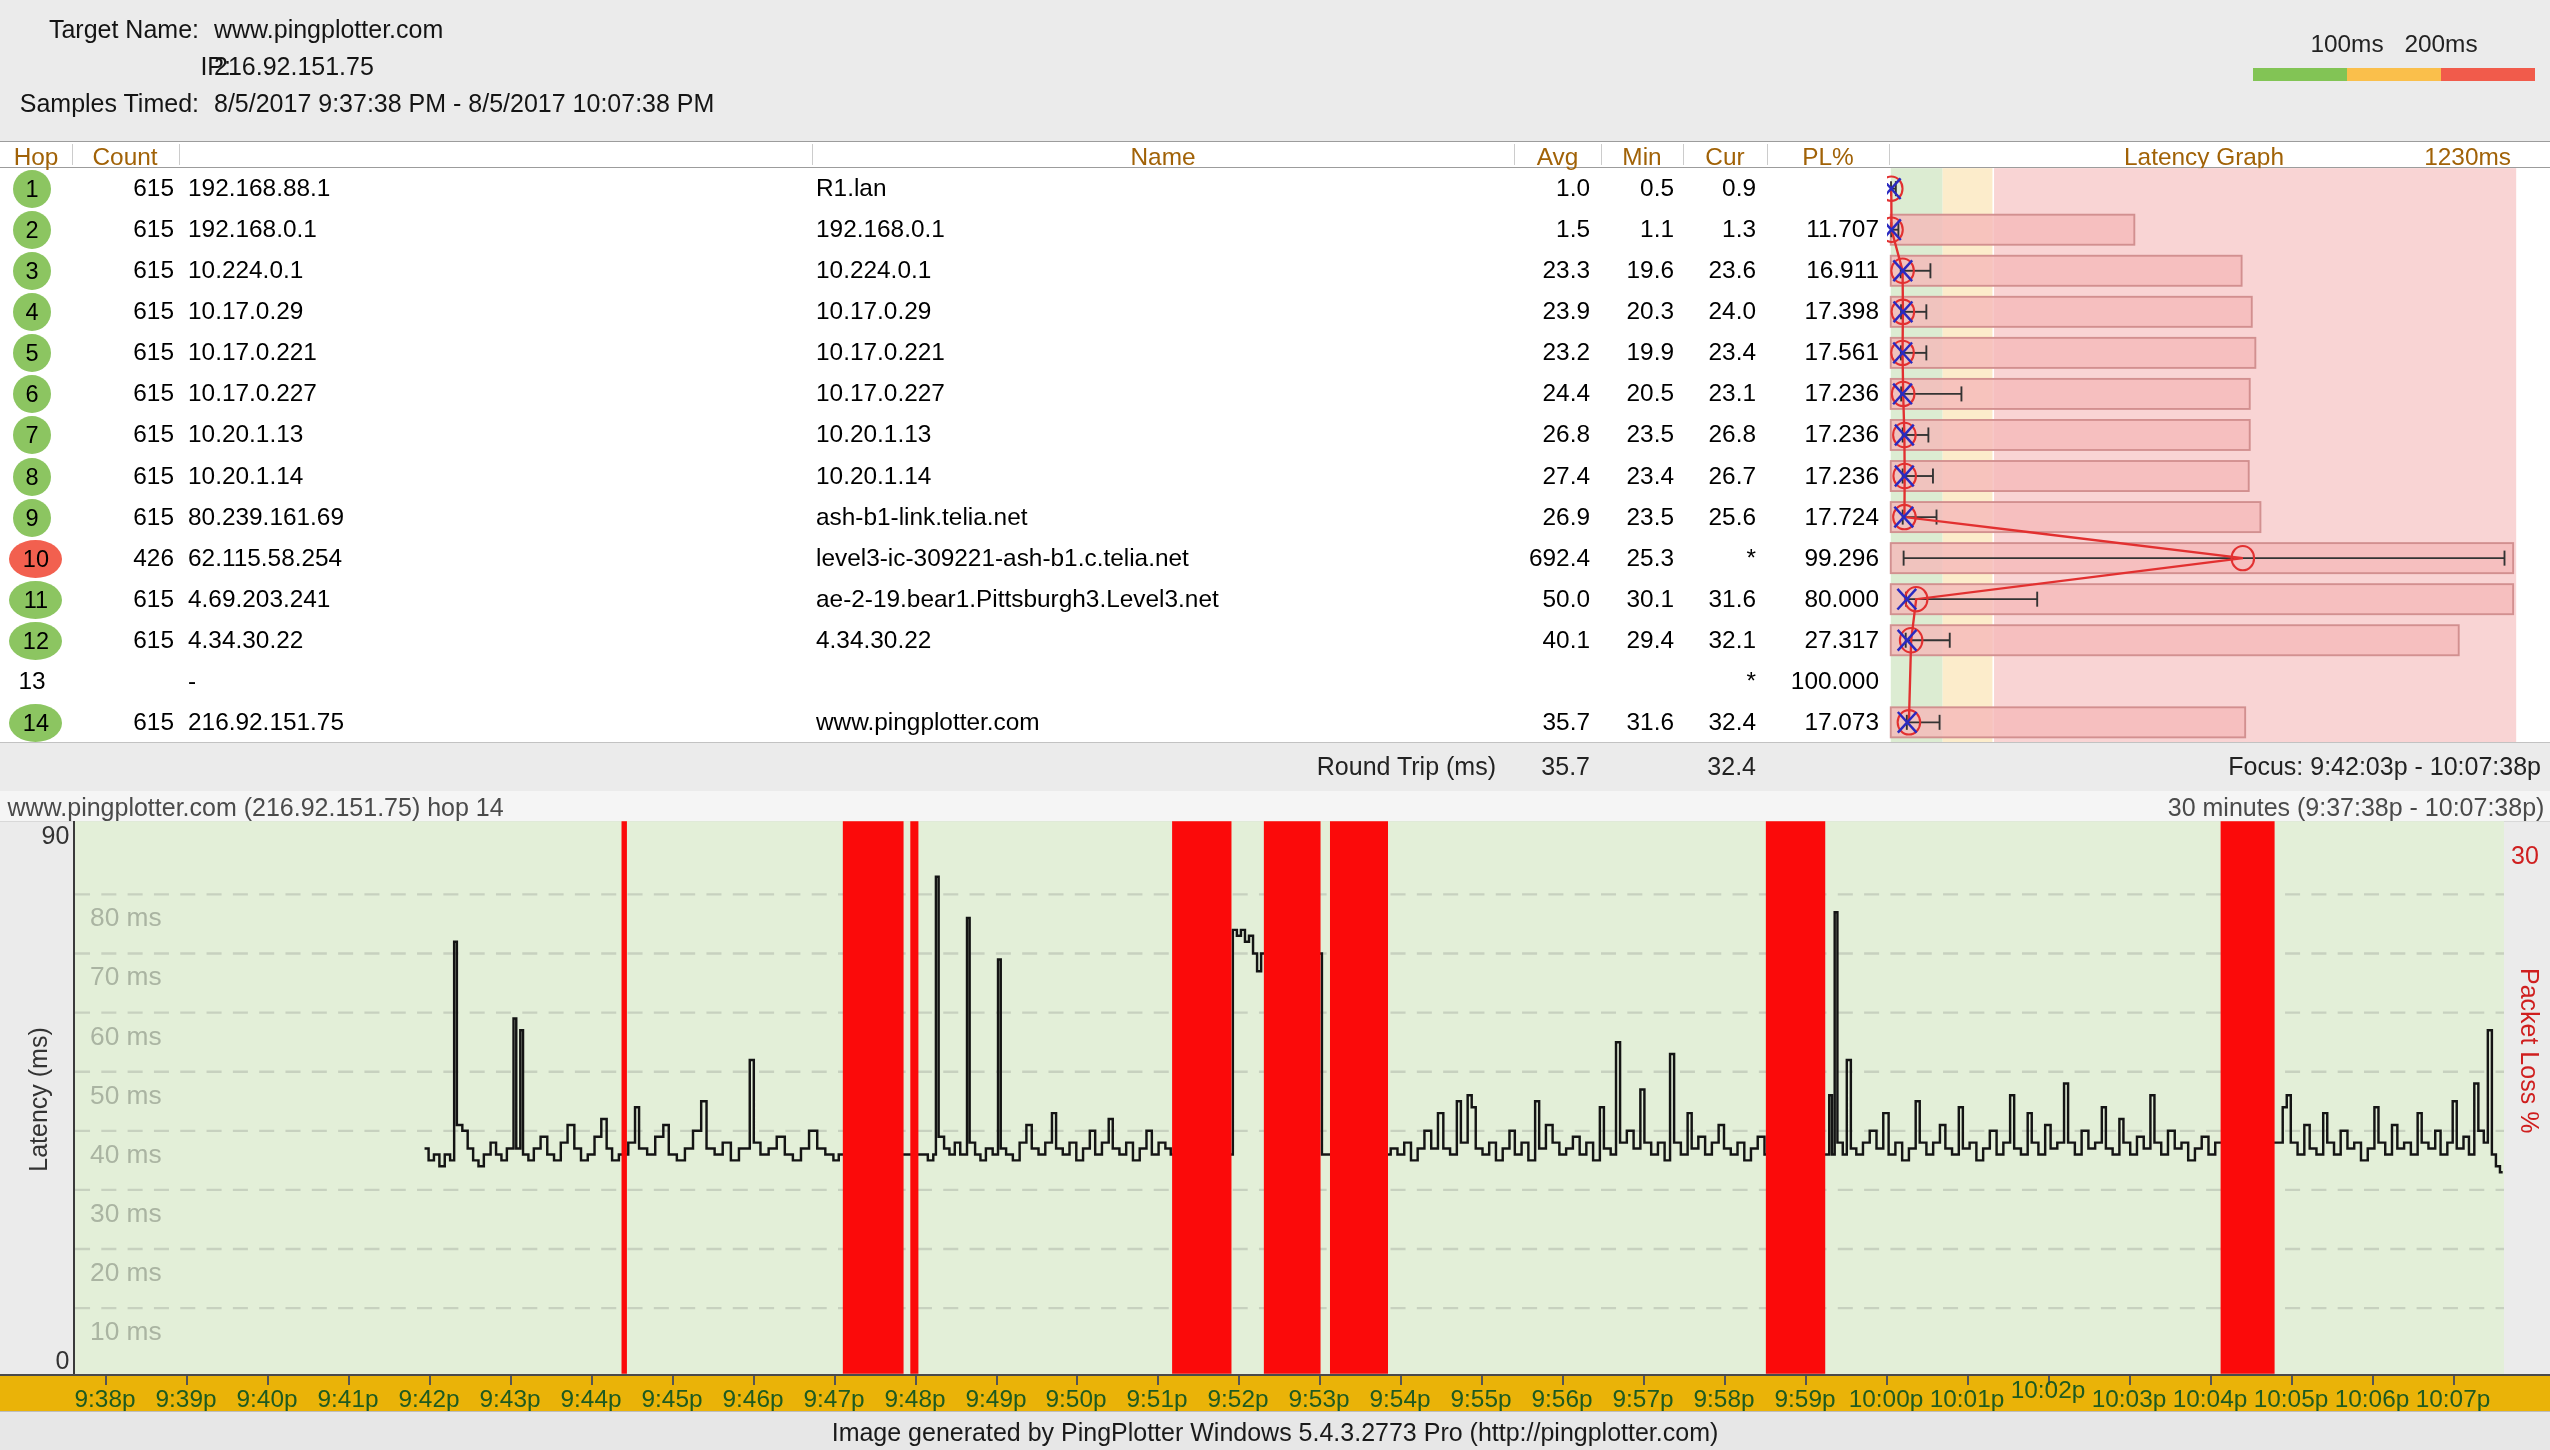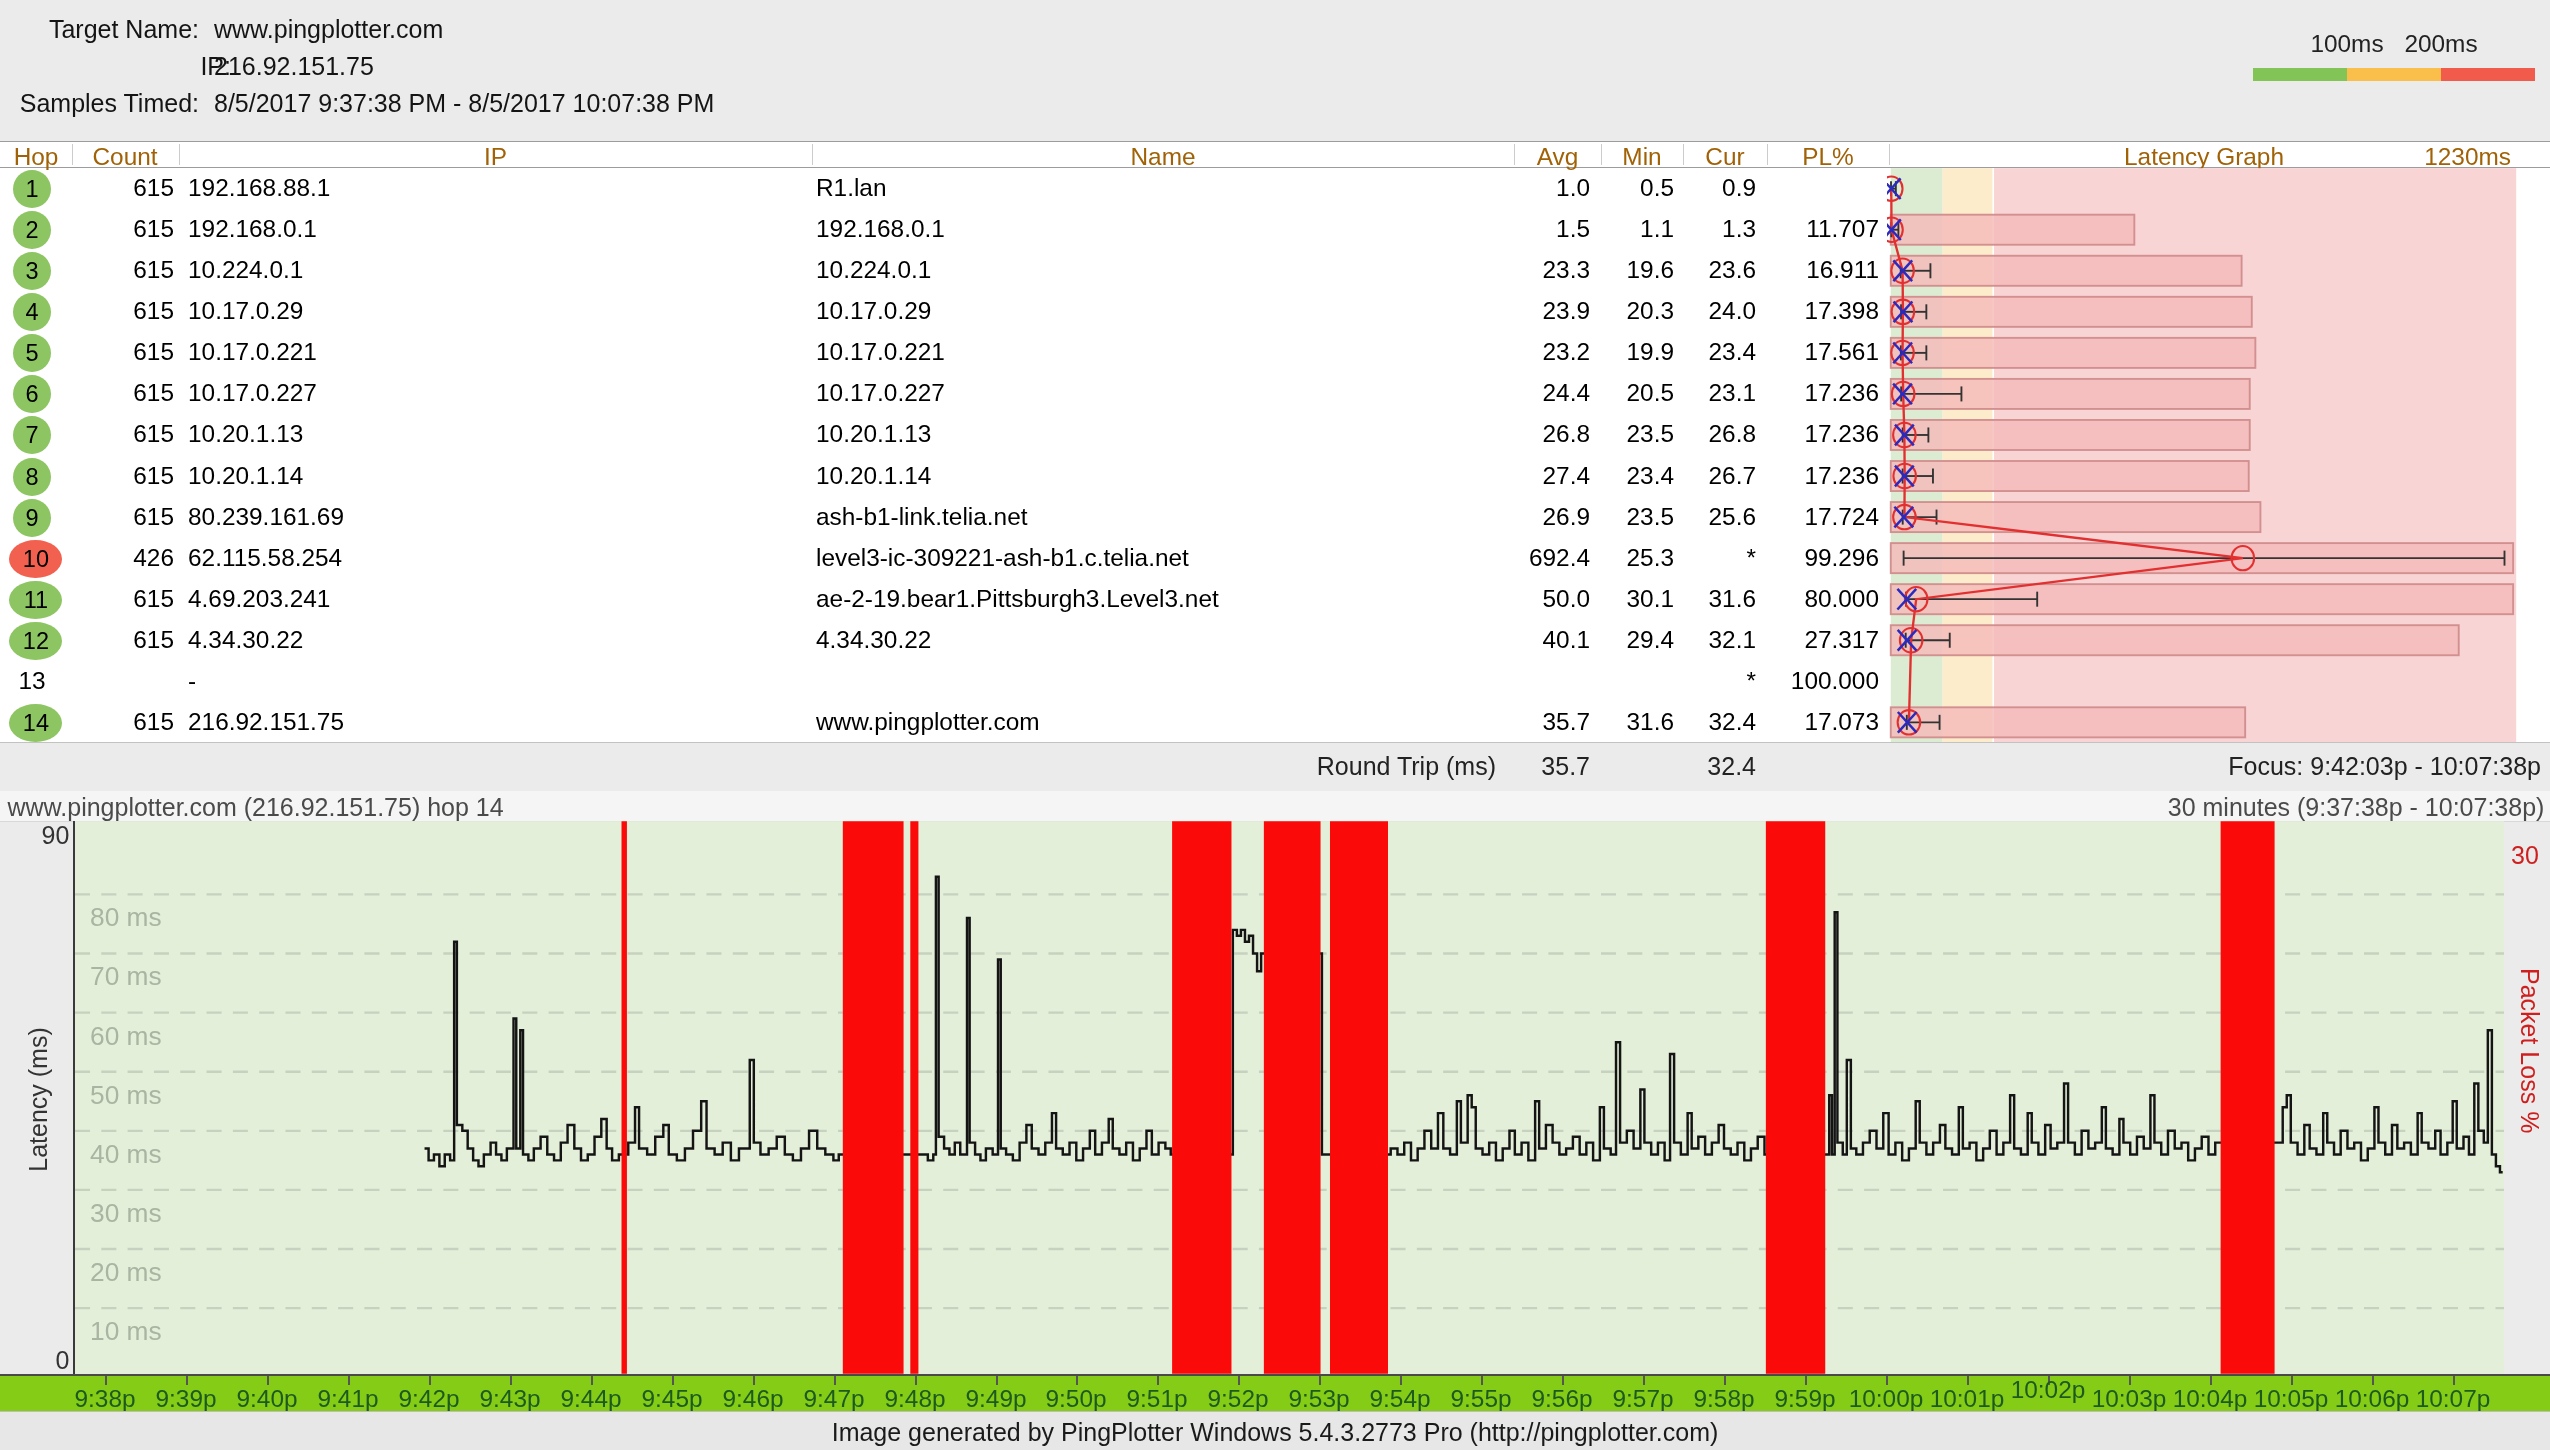--- a/index.html
+++ b/index.html
@@ -11,21 +11,21 @@
   .legend-lbl{font-size:24.4px;color:#222;text-align:center;}
   .table-bg{background:#ffffff;}
   .th{font-size:24.4px;color:#a16207;text-align:center;white-space:nowrap;}
   .cell{font-size:24.4px;color:#000;white-space:nowrap;}
   .r{text-align:right;}
   .sum-row{background:#ebebeb;border-top:1.9px solid #c2c2c2;border-bottom:1.9px solid #b5b5b5;}
   .sum-txt{font-size:25px;color:#222;white-space:nowrap;}
   .chart-band{background:#f5f5f5;border-bottom:0.9px solid #d8d8d8;}
   .chart-band-txt{font-size:25px;color:#4a4a4a;white-space:nowrap;}
   .axis-num{font-size:25px;color:#333;}
-  .time-strip{background:#84cc16;border-top:2.8px solid #4a4a4a;}
+  .time-strip{background:#eab308;border-top:2.8px solid #4a4a4a;}
   .time-lbl{font-size:24.4px;color:#1d5a20;white-space:nowrap;position:absolute;transform:translateX(-50%);}
   .tick{position:absolute;width:1.9px;height:9.4px;background:#555;top:0;}
   .red-axis{color:#cf1f1f;}
   .rot-left{transform:rotate(-90deg);transform-origin:center;}
   .footer{background:#e7e7e7;border-top:1.9px solid #bdbdbd;}
   .footer-txt{font-size:25px;color:#1a1a1a;text-align:center;}
   .hop-row{position:absolute;left:0;width:2550px;}
 </style>
 </head>
 <body>
@@ -45,21 +45,20 @@
     <div class="abs" style="left:2253px;top:68px;width:94px;height:13px;background:#82c455;"></div>
     <div class="abs" style="left:2347px;top:68px;width:94px;height:13px;background:#fabf4b;"></div>
     <div class="abs" style="left:2441px;top:68px;width:94px;height:13px;background:#f15b4b;"></div>
   </div>
 
   <div class="abs table-bg" style="left:0;top:141px;width:2550px;height:601px;border-top:1.9px solid #9c9c9c;">
 
     <div class="abs" style="left:0;top:0;width:2550px;height:25px;border-bottom:1.9px solid #9c9c9c;background:#fff;">
       <div class="abs th" style="left:0;top:0.9px;width:72px;">Hop</div>
       <div class="abs th" style="left:72px;top:0.9px;width:106px;">Count</div>
-      <div class="abs th" style="left:179px;top:0.9px;width:633px;">IP</div>
       <div class="abs th" style="left:812px;top:0.9px;width:702px;">Name</div>
       <div class="abs th" style="left:1514px;top:0.9px;width:87px;">Avg</div>
       <div class="abs th" style="left:1601px;top:0.9px;width:82px;">Min</div>
       <div class="abs th" style="left:1683px;top:0.9px;width:84px;">Cur</div>
       <div class="abs th" style="left:1767px;top:0.9px;width:122px;">PL%</div>
       <div class="abs th" style="left:2049px;top:0.9px;width:310px;">Latency Graph</div>
       <div class="abs th" style="left:2349px;top:0.9px;width:162px;text-align:right;">1230ms</div>
       <div class="abs" style="left:72px;top:1.9px;width:0.9px;height:21.6px;background:#ccc;"></div>
       <div class="abs" style="left:179px;top:1.9px;width:0.9px;height:21.6px;background:#ccc;"></div>
       <div class="abs" style="left:812px;top:1.9px;width:0.9px;height:21.6px;background:#ccc;"></div>

